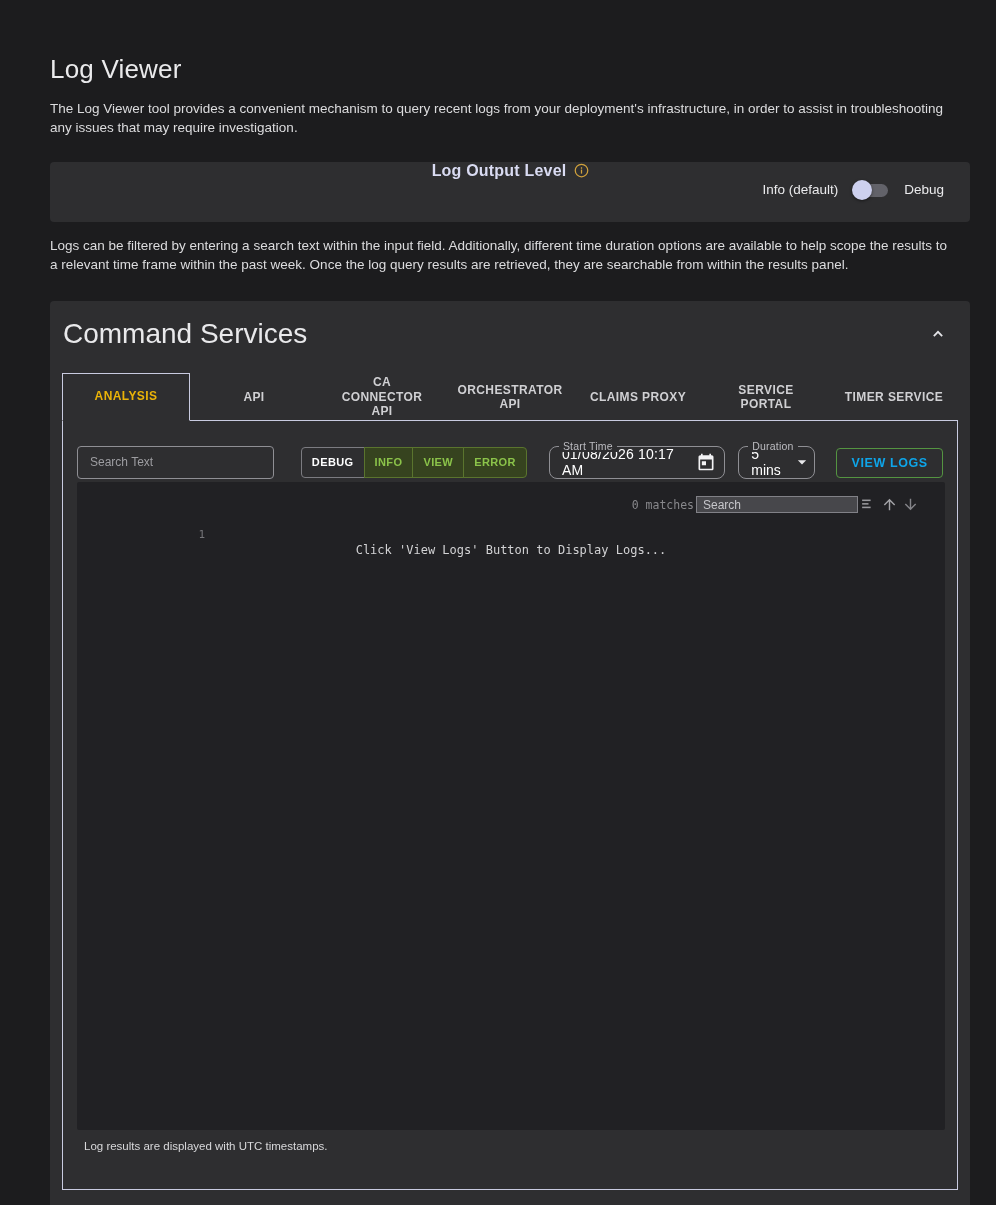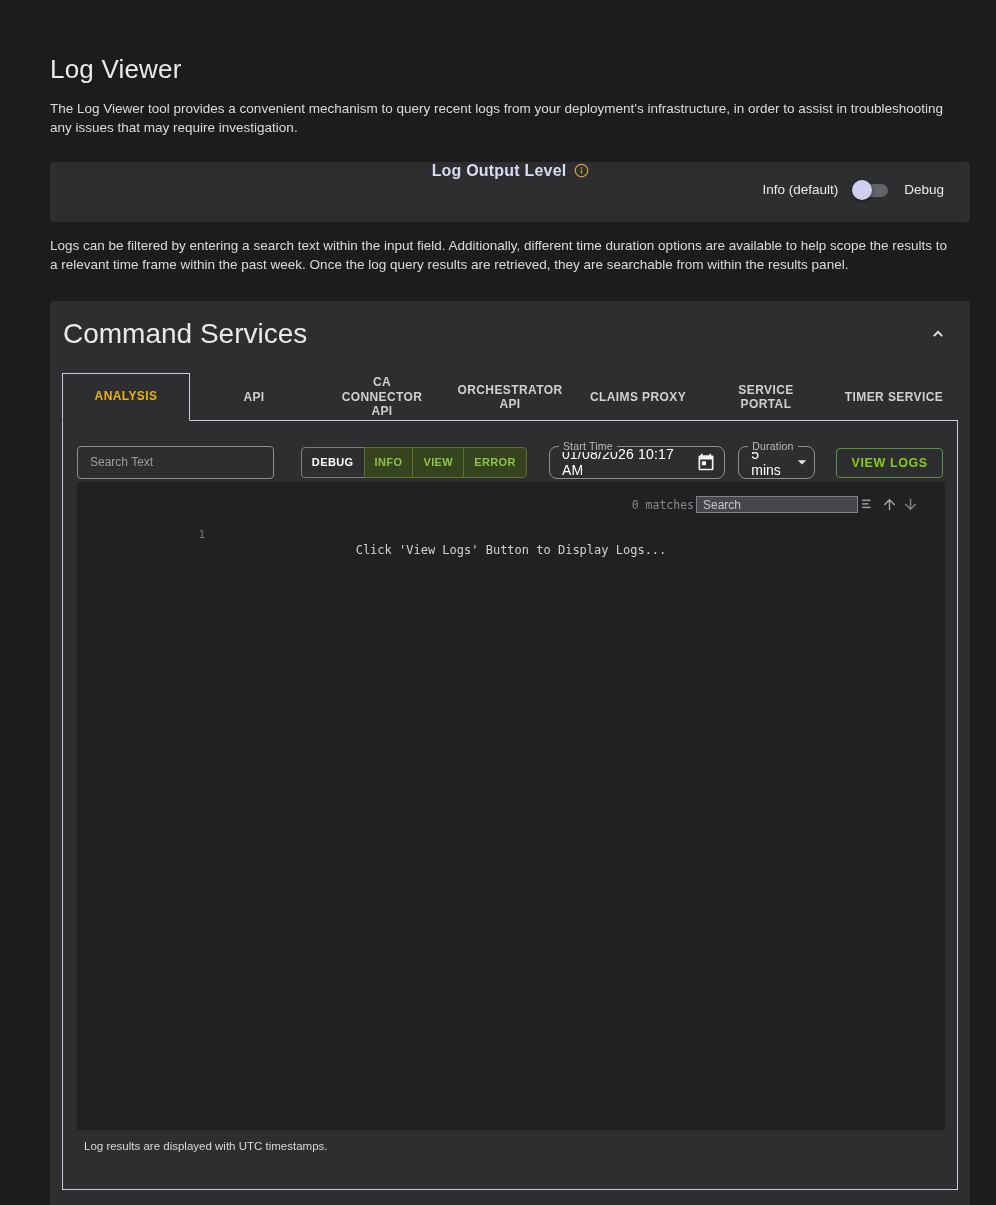--- a/index.html
+++ b/index.html
@@ -72,21 +72,21 @@
   .start-time { width: 197px; margin-left: 22px; }
   .start-time .fvalue { font-size: 14px; color: #fff; padding-left: 12px; letter-spacing: .2px; }
   .start-time .cal-btn { margin-left: auto; margin-right: 8px; background:none; border:none; cursor:pointer; display:flex; }
 
   .duration { width: 86px; margin-left: 13px; cursor: pointer; }
   .duration .fvalue { font-size: 14px; color: #fff; padding-left: 12px; }
   .duration .caret { margin-left: auto; margin-right: 2px; display:flex; }
 
   .view-logs-btn {
     margin-left: 21px; margin-top: 2px; width: 119px; height: 30px; background: transparent;
-    border: 1px solid #549441; border-radius: 4px; color: #84cc16; font-size: 12.5px; font-weight: 700;
+    border: 1px solid #549441; border-radius: 4px; color: #0ea5e9; font-size: 12.5px; font-weight: 700;
     letter-spacing: .6px; cursor: pointer; font-family: "Liberation Sans", sans-serif;
   }
 
   .max-note { margin-top: 10px; text-align: right; font-size: 11px; color: #f0f0f1; height: 13px; }
 
   
   .log-panel { margin-top: 3px; width: 868px; height: 648px; background: #212124; border-radius: 2px; position: relative; }
   .log-toolbar { display: flex; align-items: center; justify-content: flex-end; padding: 14px 24px 0 0; gap: 0; height: 32px; }
   .matches { font-family: "DejaVu Sans Mono", monospace; font-size: 11.5px; color: #88888c; margin-right: 2px; }
   .log-search-input {

